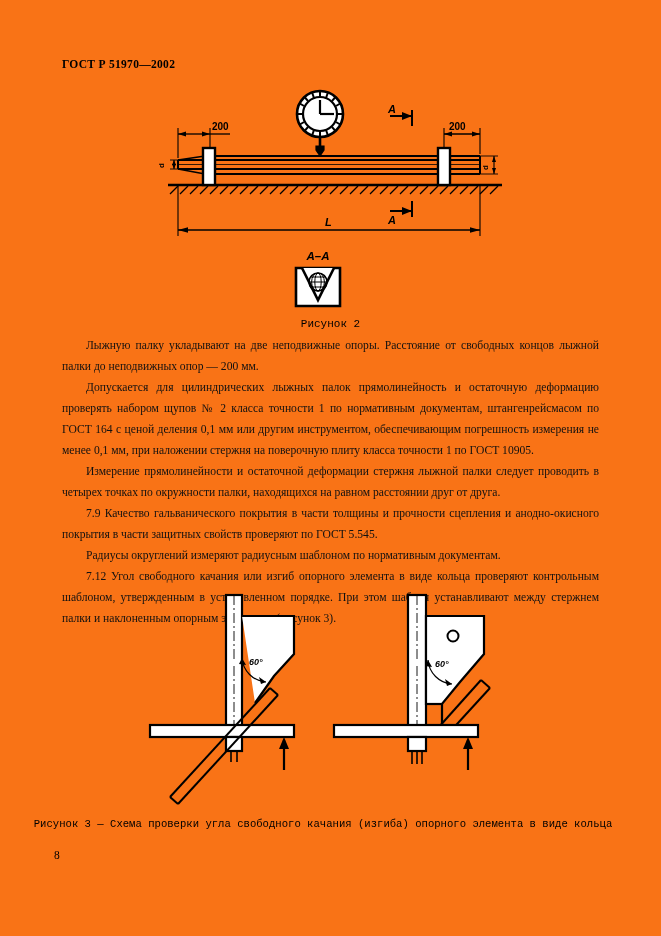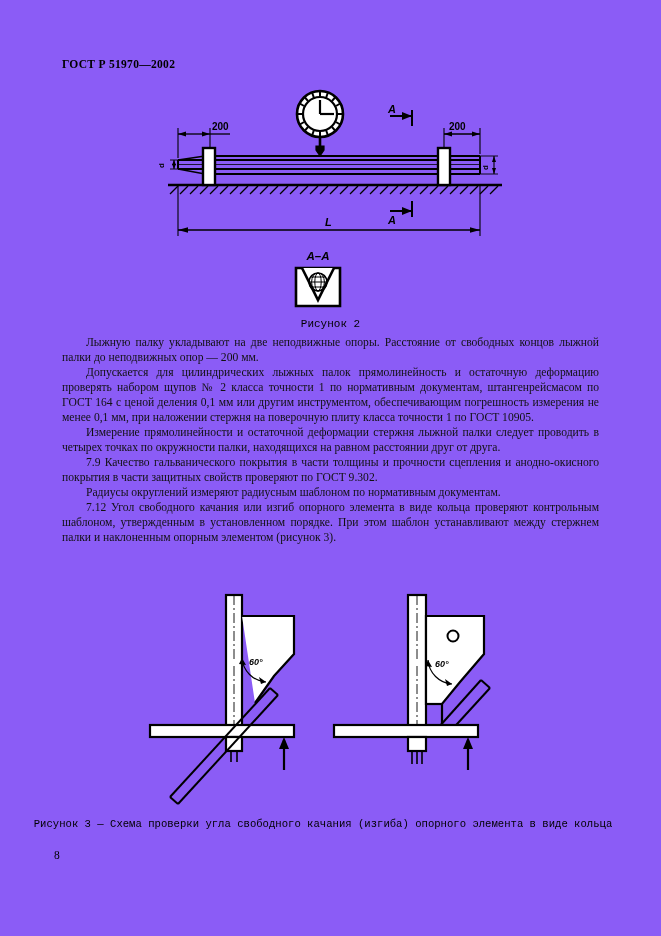--- a/index.html
+++ b/index.html
@@ -11,21 +11,21 @@
     width: 661px;
     height: 936px;
     position: relative;
     font-family: "Liberation Serif", serif;
     color: #000000;
     overflow: hidden;
   }
   .page {
     position: absolute;
     inset: 0;
-    background: #8b5cf6;
+    background: #f97316;
   }
   .std-header {
     position: absolute;
     left: 62px;
     top: 58px;
     font-family: "Liberation Serif", serif;
     font-weight: bold;
     font-size: 11.5px;
     letter-spacing: 0.3px;
     white-space: nowrap;
@@ -52,21 +52,21 @@
     width: 661px;
   }
   
   .body-text {
     position: absolute;
     left: 62px;
     top: 335px;
     width: 537px;
     font-family: "Liberation Serif", serif;
     font-size: 11.6px;
-    line-height: 15px;
+    line-height: 21px;
     text-align: justify;
     text-justify: inter-word;
     color: #111;
   }
   .body-text p {
     margin: 0;
     text-indent: 24px;
     hyphens: manual;
   }
   
@@ -270,21 +270,21 @@
       </g>
     </svg>
   </div>
 
   <div class="fig-caption" id="fig2-caption">Рисунок 2</div>
 
   <div class="body-text">
     <p>Лыжную палку укладывают на две неподвижные опоры. Расстояние от свободных концов лыжной палки до неподвижных опор — 200 мм.</p>
     <p>Допускается для цилиндрических лыжных палок прямолинейность и остаточную деформацию проверять набором щупов № 2 класса точности 1 по нормативным документам, штангенрейсмасом по ГОСТ 164 с ценой деления 0,1 мм или другим инструментом, обеспечивающим погрешность измерения не менее 0,1 мм, при наложении стержня на поверочную плиту класса точности 1 по ГОСТ 10905.</p>
     <p>Измерение прямолинейности и остаточной деформации стержня лыжной палки следует проводить в четырех точках по окружности палки, находящихся на равном расстоянии друг от друга.</p>
-    <p>7.9 Качество гальванического покрытия в части толщины и прочности сцепления и анодно-окисного покрытия в части защитных свойств проверяют по ГОСТ 9.302.</p>
+    <p>7.9 Качество гальванического покрытия в части толщины и прочности сцепления и анодно-окисного покрытия в части защитных свойств проверяют по ГОСТ 5.545.</p>
     <p>Радиусы округлений измеряют радиусным шаблоном по нормативным документам.</p>
     <p>7.12 Угол свободного качания или изгиб опорного элемента в виде кольца проверяют контрольным шаблоном, утвержденным в установленном порядке. При этом шаблон устанавливают между стержнем палки и наклоненным опорным элементом (рисунок 3).</p>
   </div>
 
   <div class="fig3">
     <svg width="500" height="222" viewBox="0 0 500 222">
       <g stroke="#000" fill="none" stroke-width="1.8">
 
         <g>
 

